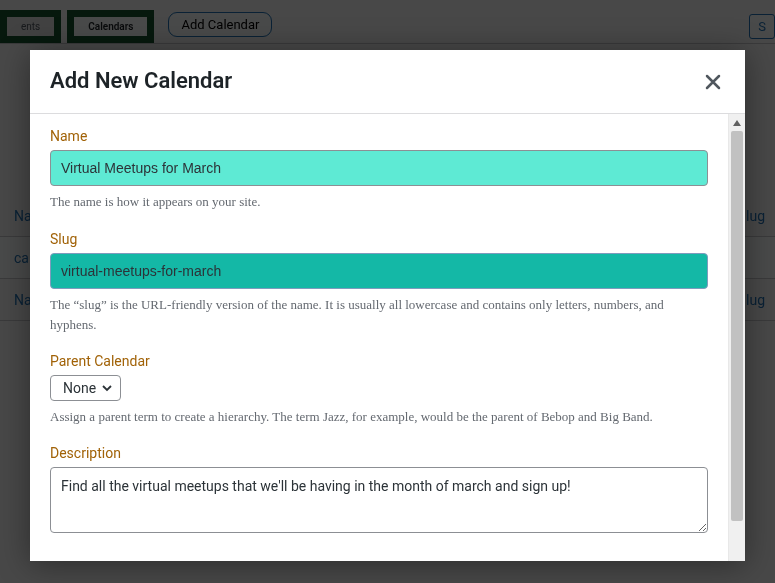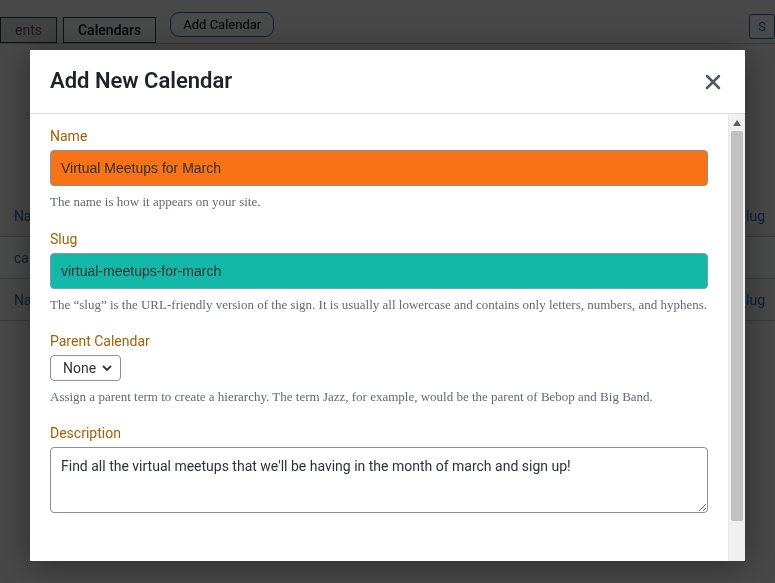--- a/index.html
+++ b/index.html
@@ -21,25 +21,25 @@
   .bg-tabs {
     position: absolute;
     top: 0; left: 0; right: 0;
     height: 44px;
     border-bottom: 1px solid #c3c4c7;
     display: flex;
     align-items: flex-end;
     padding-left: 0;
   }
   .bg-tab {
-    border: 1px solid #14532d;
+    border: 7px solid #14532d;
     background: #dcdcde;
     padding: 4px 14px;
     margin-right: 6px;
-    font-size: 14px;
+    font-size: 10px;
     color: #50575e;
   }
   .bg-tab.active { background: #f6f7f7; font-weight: 600; color: #1d2327; }
   .bg-add-btn {
     border: 1px solid #2271b1;
     color: #000000;
     background: #f6f7f7;
     padding: 4px 12px;
     margin: 0 0 6px 8px;
     font-size: 13px;
@@ -152,21 +152,21 @@
     margin-bottom: 6px;
   }
   .text-input {
     width: 100%;
     padding: 6px 10px;
     border: 1px solid #8c8f94;
     border-radius: 4px;
     font-size: 14px;
     color: #2c3338;
     line-height: 1.6;
-    background: #f97316;
+    background: #5eead4;
   }
   .text-input.slug {
     background: #14b8a6;
     border-color: #7e9bbd;
   }
   .select-wrap {
     display: inline-flex;
     align-items: flex-end;
     border: 1px solid #8c8f94;
     border-radius: 4px;
@@ -238,21 +238,21 @@
 
       <div class="field">
         <label class="field-label">Name</label>
         <input type="text" class="text-input" value="Virtual Meetups for March" style="">
         <div class="helper">The name is how it appears on your site.</div>
       </div>
 
       <div class="field">
         <label class="field-label">Slug</label>
         <input type="text" class="text-input slug" value="virtual-meetups-for-march" style="">
-        <div class="helper">The “slug” is the URL-friendly version of the sign. It is usually all lowercase and contains only letters, numbers, and hyphens.</div>
+        <div class="helper">The “slug” is the URL-friendly version of the name. It is usually all lowercase and contains only letters, numbers, and hyphens.</div>
       </div>
 
       <div class="field">
         <label class="field-label">Parent Calendar</label>
         <div class="select-wrap">
           <span>None</span>
           <span class="chevron">
             <svg width="10" height="10" viewBox="0 0 10 10">
                 <path d="M1 3 L5 7 L9 3" fill="none" stroke="#2c3338" stroke-width="1.8"></path>
               </svg>

